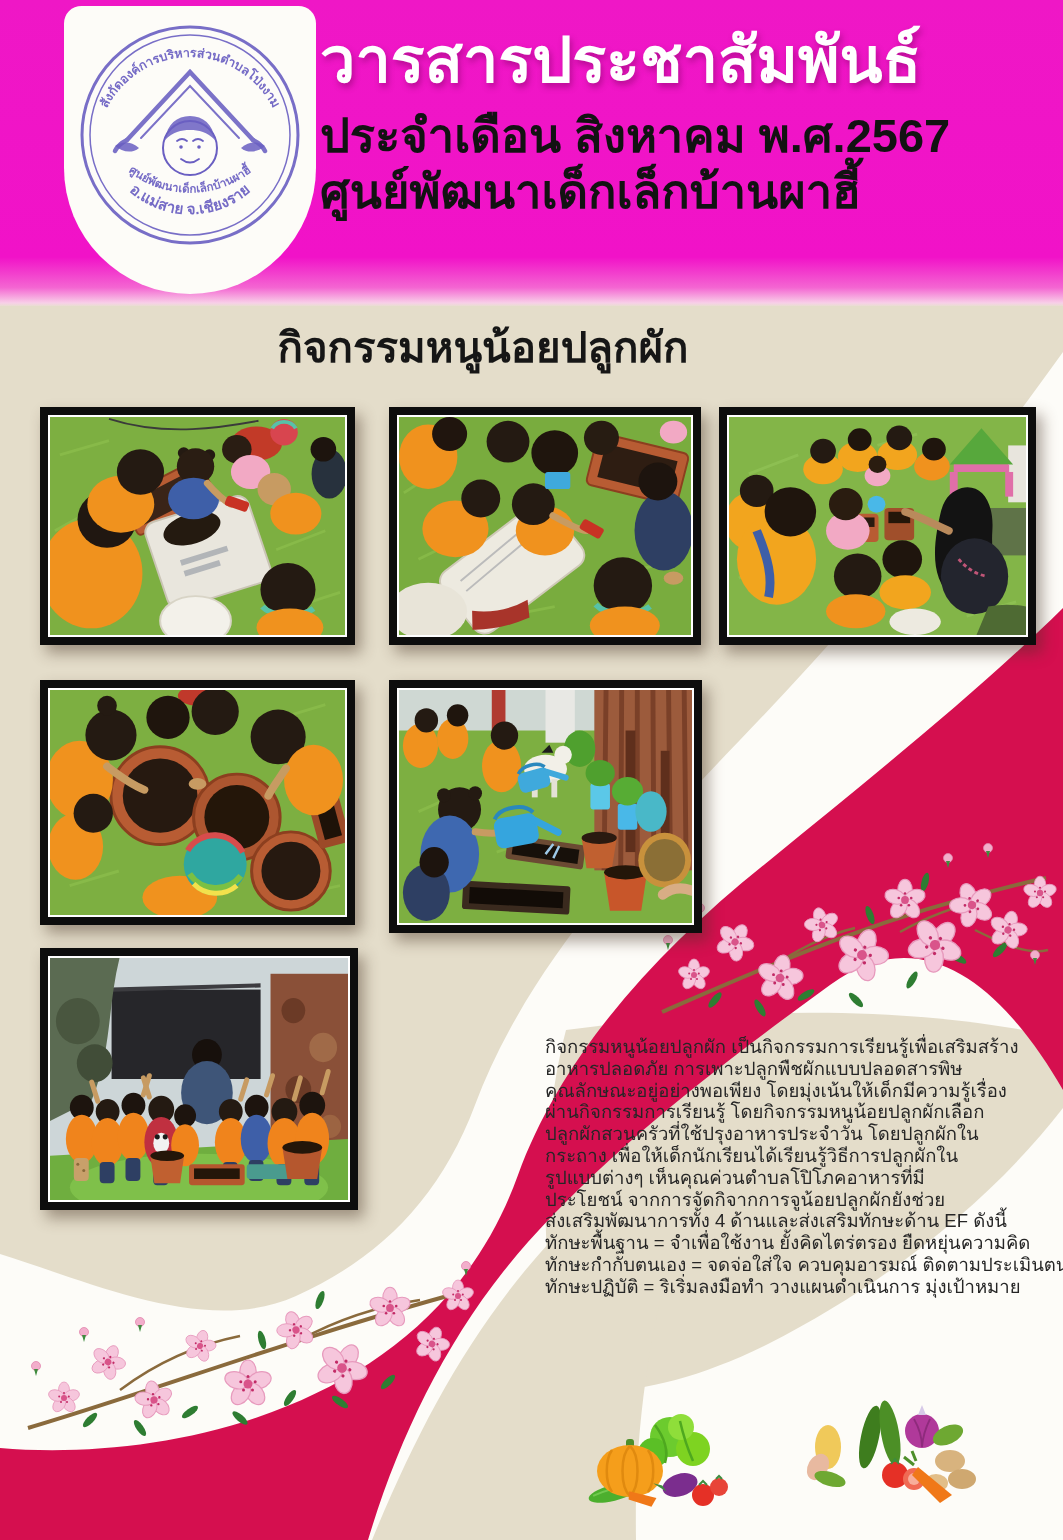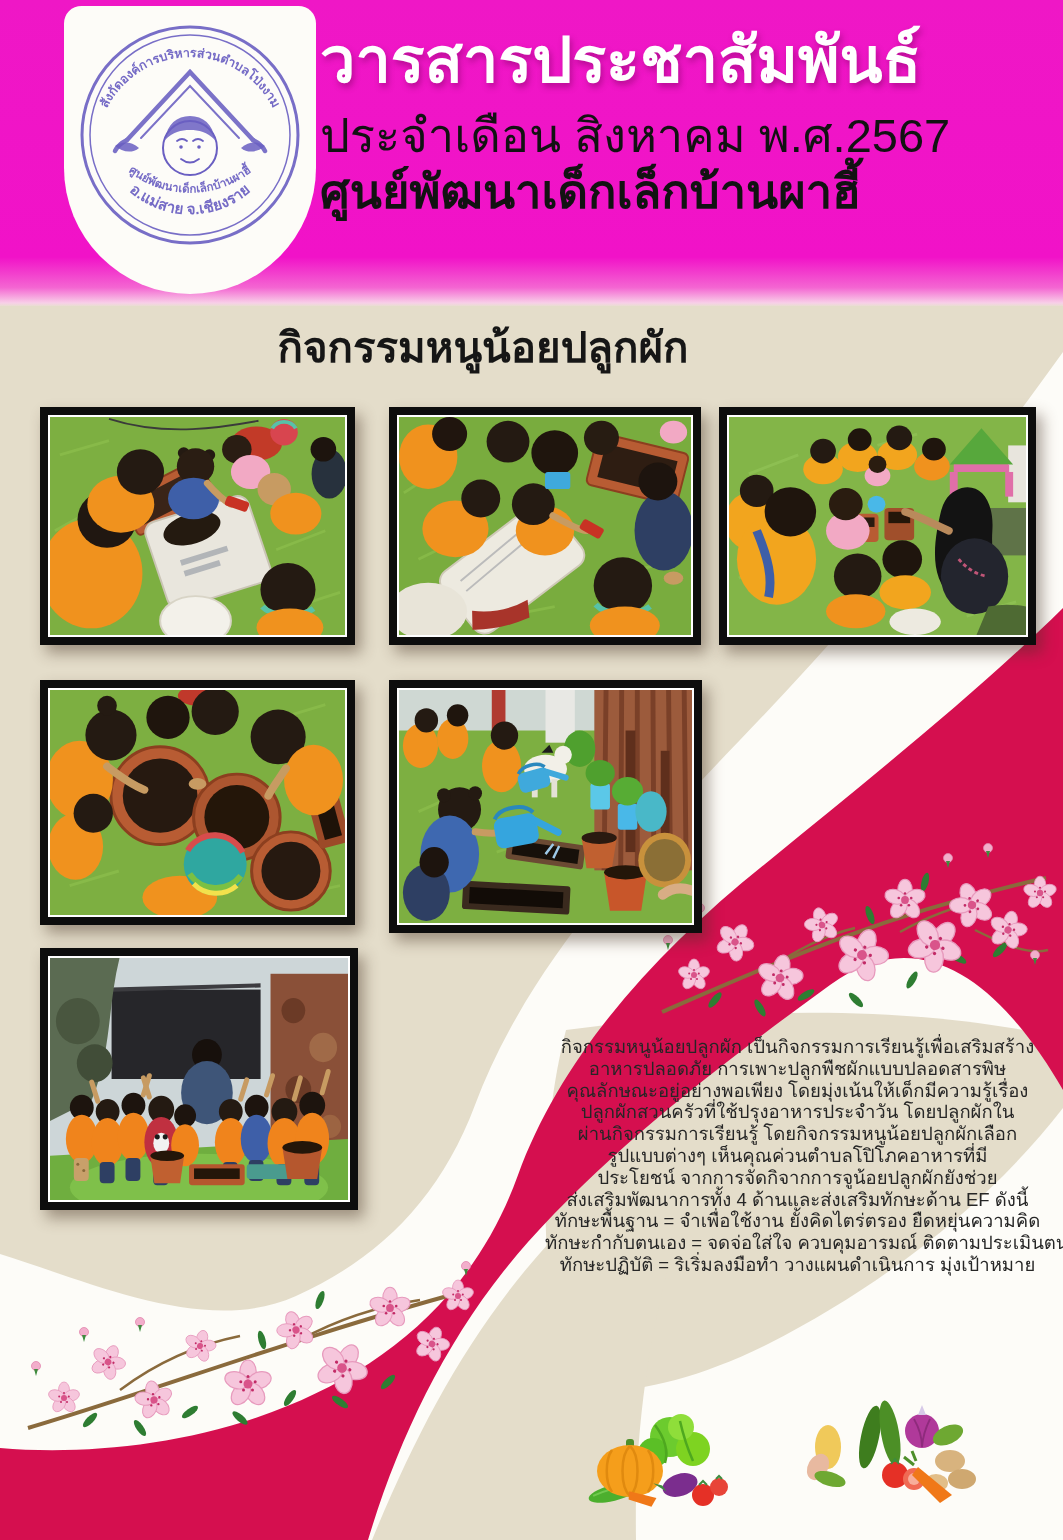--- a/index.html
+++ b/index.html
@@ -7,34 +7,34 @@
   .page{position:relative;width:1063px;height:1540px;margin:0 auto;background:#E4DDCA;overflow:hidden;}
   
   .header{position:absolute;left:0;top:0;width:1063px;height:306px;z-index:3;
     background:linear-gradient(180deg,#EF17C6 0%,#F112C8 84%,#F466D2 94%,#F8CFE8 99%,#E9DED2 100%);}
   .logo-shape{position:absolute;left:64px;top:6px;width:252px;height:288px;background:#FDFCF8;
     border-radius:18px 18px 130px 130px;}
   .logo-shape svg{position:absolute;left:13px;top:16px;}
   .header-text{position:absolute;left:320px;right:8px;top:24px;}
   .hdr-title{font-size:63px;font-weight:700;color:#ffffff;line-height:1.15;
     text-shadow:2px 4px 6px rgba(110,0,85,.45);}
-  .hdr-sub1{font-size:47px;font-weight:400;color:#121212;margin-top:14px;line-height:1.1;}
+  .hdr-sub1{font-size:47px;font-weight:700;color:#121212;margin-top:14px;line-height:1.1;}
   .hdr-sub2{font-size:47px;font-weight:700;color:#121212;margin-top:4px;line-height:1.1;}
   
   .section-title{position:absolute;left:0;top:314px;width:966px;text-align:center;z-index:2;
     font-size:42px;font-weight:700;color:#161616;}
   
   .decor{position:absolute;left:0;top:0;width:1063px;height:1540px;z-index:1;}
   
   .photo{position:absolute;z-index:2;background:#ffffff;border:8px solid #0d0d0d;padding:2px;
     box-shadow:6px 8px 14px rgba(70,50,35,.45);}
   .photo svg{display:block;width:100%;height:100%;}
   
   .article{position:absolute;left:545px;top:1036px;width:505px;z-index:2;}
-  .article div{font-size:18.5px;line-height:21.8px;color:#262626;white-space:nowrap;text-align:center;}
+  .article div{font-size:18.5px;line-height:21.8px;color:#262626;white-space:nowrap;}
 </style>
 </head>
 <body>
 
 <div class="page">
 
   <svg class="decor" viewBox="0 0 1063 1540" xmlns="http://www.w3.org/2000/svg">
     <defs>
       <g id="fl">
         <g fill="#F6C6DC" stroke="#E79ABD" stroke-width="0.8">
@@ -578,22 +578,23 @@
           <ellipse cx="0" cy="-14" rx="20" ry="6" fill="#241609"></ellipse>
         </g>
       </g>
     </svg>
   </div>
 
   <div class="article">
     <div>กิจกรรมหนูน้อยปลูกผัก เป็นกิจกรรมการเรียนรู้เพื่อเสริมสร้าง</div>
     <div>อาหารปลอดภัย การเพาะปลูกพืชผักแบบปลอดสารพิษ</div>
     <div>คุณลักษณะอยู่อย่างพอเพียง โดยมุ่งเน้นให้เด็กมีความรู้เรื่อง</div>
+    <div>ผ่านกิจกรรมการเรียนรู้ โดยกิจกรรมหนูน้อยปลูกผักเลือก</div>
     <div>ปลูกผักสวนครัวที่ใช้ปรุงอาหารประจำวัน โดยปลูกผักใน</div>
-    <div>ผ่านกิจกรรมการเรียนรู้ โดยกิจกรรมหนูน้อยปลูกผักเลือก</div>
+    <div>กระถาง เพื่อให้เด็กนักเรียนได้เรียนรู้วิธีการปลูกผักใน</div>
     <div>รูปแบบต่างๆ เห็นคุณค่วนตำบลโปิโภคอาหารที่มี</div>
     <div>ประโยชน์ จากการจัดกิจากการจูน้อยปลูกผักยังช่วย</div>
     <div>ส่งเสริมพัฒนาการทั้ง 4 ด้านและส่งเสริมทักษะด้าน EF ดังนี้</div>
     <div>ทักษะพื้นฐาน  = จำเพื่อใช้งาน ยั้งคิดไตร่ตรอง ยืดหยุ่นความคิด</div>
     <div>ทักษะกำกับตนเอง = จดจ่อใส่ใจ ควบคุมอารมณ์ ติดตามประเมินตนเอง</div>
     <div>ทักษะปฏิบัติ  = ริเริ่มลงมือทำ วางแผนดำเนินการ มุ่งเป้าหมาย</div>
   </div>
 
 </div>
 

